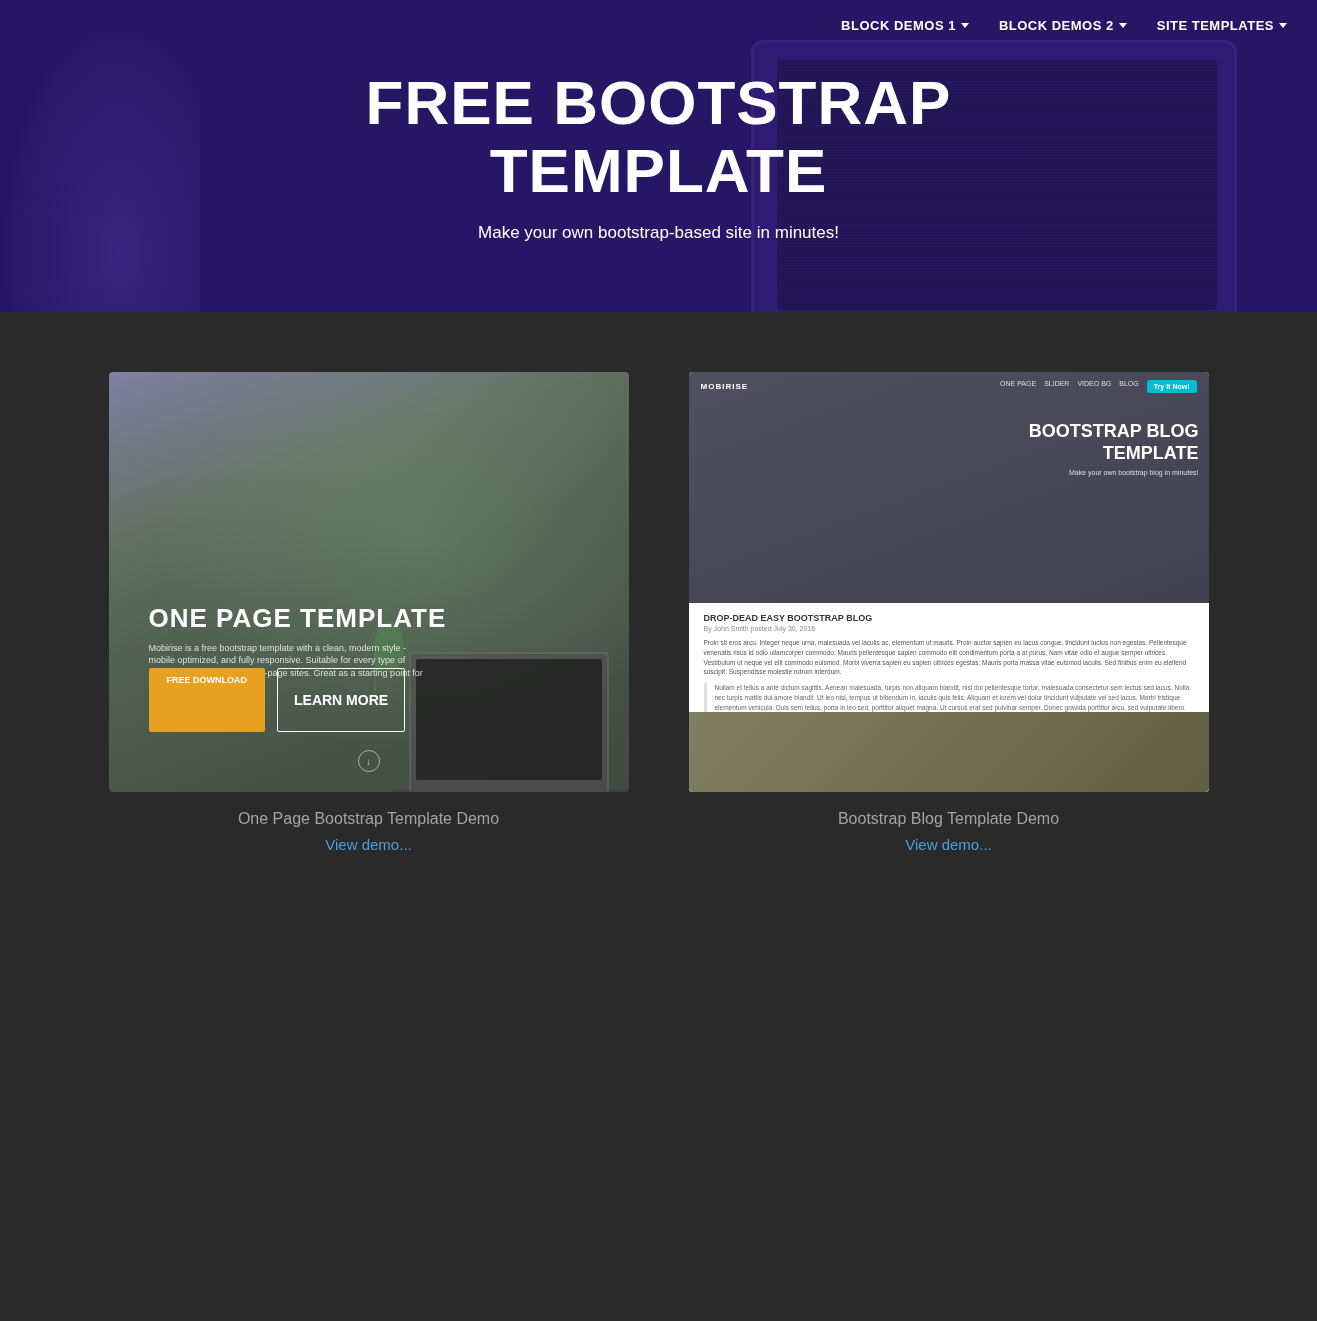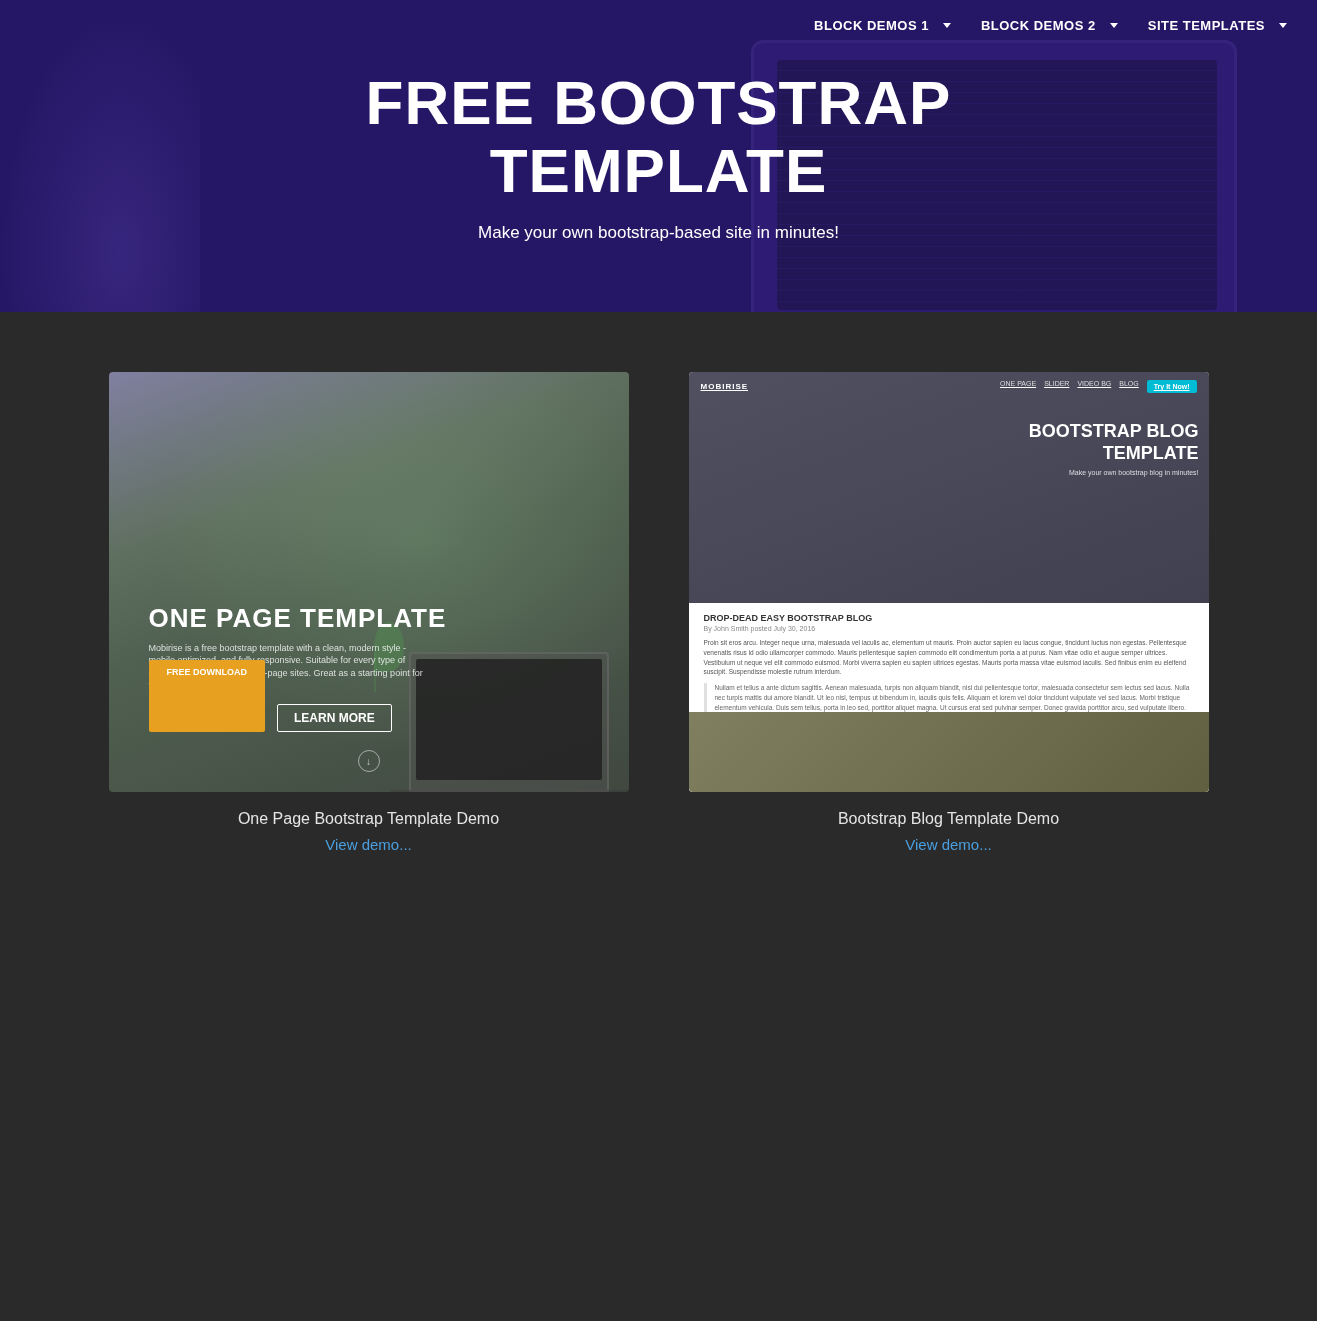--- a/index.html
+++ b/index.html
@@ -16,21 +16,21 @@
       gap: 30px;
     }
     .nav-item {
       color: #fff;
       font-size: 13px;
       font-weight: 700;
       letter-spacing: 0.5px;
       cursor: pointer;
       display: flex;
       align-items: center;
-      gap: 14px;
+      gap: 5px;
       text-transform: uppercase;
     }
     .nav-item .caret {
       width: 0; height: 0;
       border-left: 4px solid transparent;
       border-right: 4px solid transparent;
       border-top: 5px solid #fff;
       display: inline-block;
     }
 
@@ -181,28 +181,27 @@
       padding: 7px 18px;
       font-size: 9px;
       font-weight: 700;
       text-transform: uppercase;
       border-radius: 2px;
       cursor: pointer;
     }
     .btn-outline-white {
       background: transparent;
       color: #fff;
-      padding: 6px 16px;
-      font-size: 12px;
+      padding: 23px 16px;
+      font-size: 14px;
       font-weight: 700;
       text-transform: uppercase;
       border: 1px solid #fff;
       border-radius: 2px;
       cursor: pointer;
-      margin-top: 44px;
     }
     .preview-onepage-arrow {
       position: absolute;
       bottom: 20px;
       left: 50%;
       transform: translateX(-50%);
       width: 22px; height: 22px;
       border: 1px solid rgba(255,255,255,0.5);
       border-radius: 50%;
       display: flex;
@@ -246,21 +245,20 @@
     .blog-preview-top {
       background: linear-gradient(160deg, #505060 0%, #404050 100%);
       height: 55%;
       position: relative;
     }
     .blog-preview-navbar {
       display: flex;
       align-items: center;
       padding: 8px 12px;
       gap: 18px;
-      text-decoration: underline;
     }
     .blog-nav-brand {
       font-size: 8px;
       font-weight: 700;
       color: #fff;
       letter-spacing: 1px;
     }
     .blog-nav-links {
       display: flex;
       gap: 8px;
@@ -329,21 +327,21 @@
       position: absolute;
       bottom: 0;
       left: 0; right: 0;
       height: 80px;
       background: linear-gradient(135deg, #808060 0%, #606040 100%);
     }
 
     .template-title {
       font-size: 16px;
       font-weight: 400;
-      color: #e5e5e5;
+      color: #a3a3a3;
       margin-top: 18px;
       text-align: center;
     }
     .template-link {
       color: #4a9fe0;
       font-size: 15px;
       margin-top: 8px;
       cursor: pointer;
     }
 

